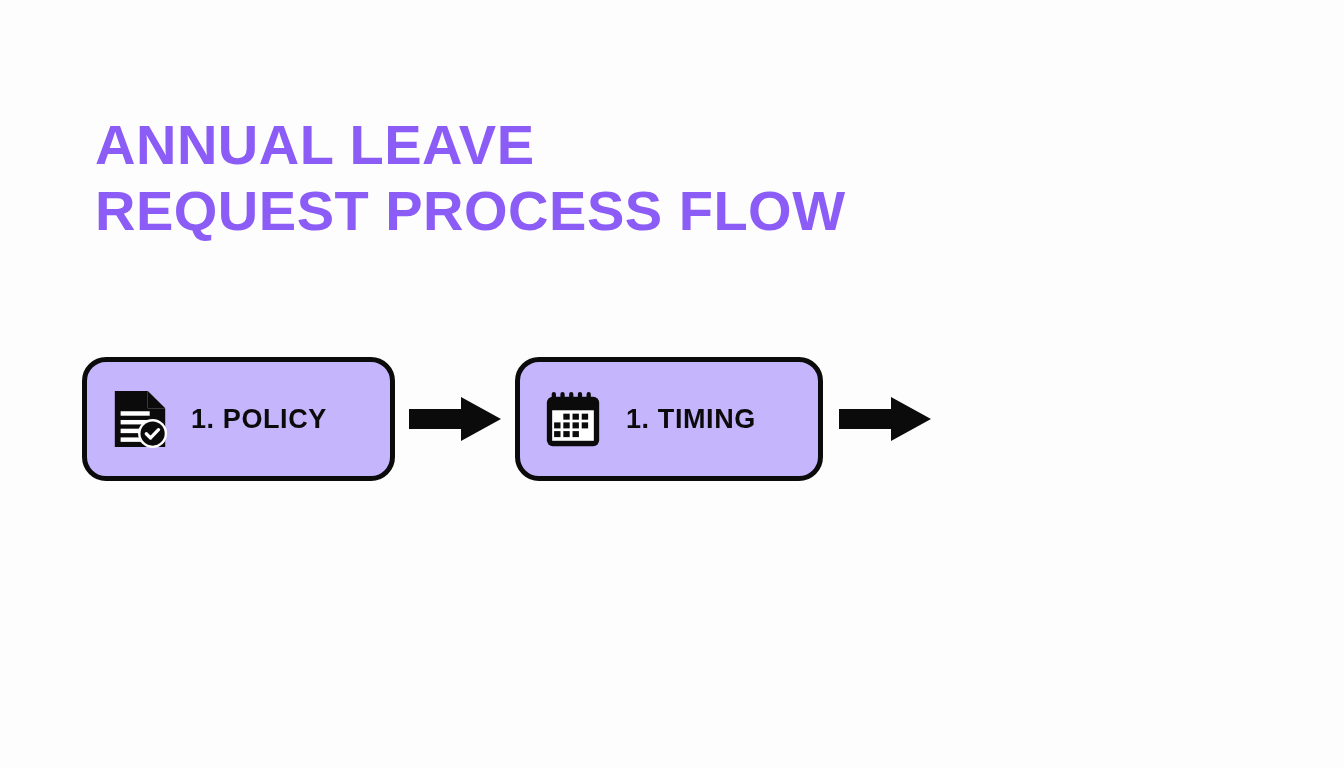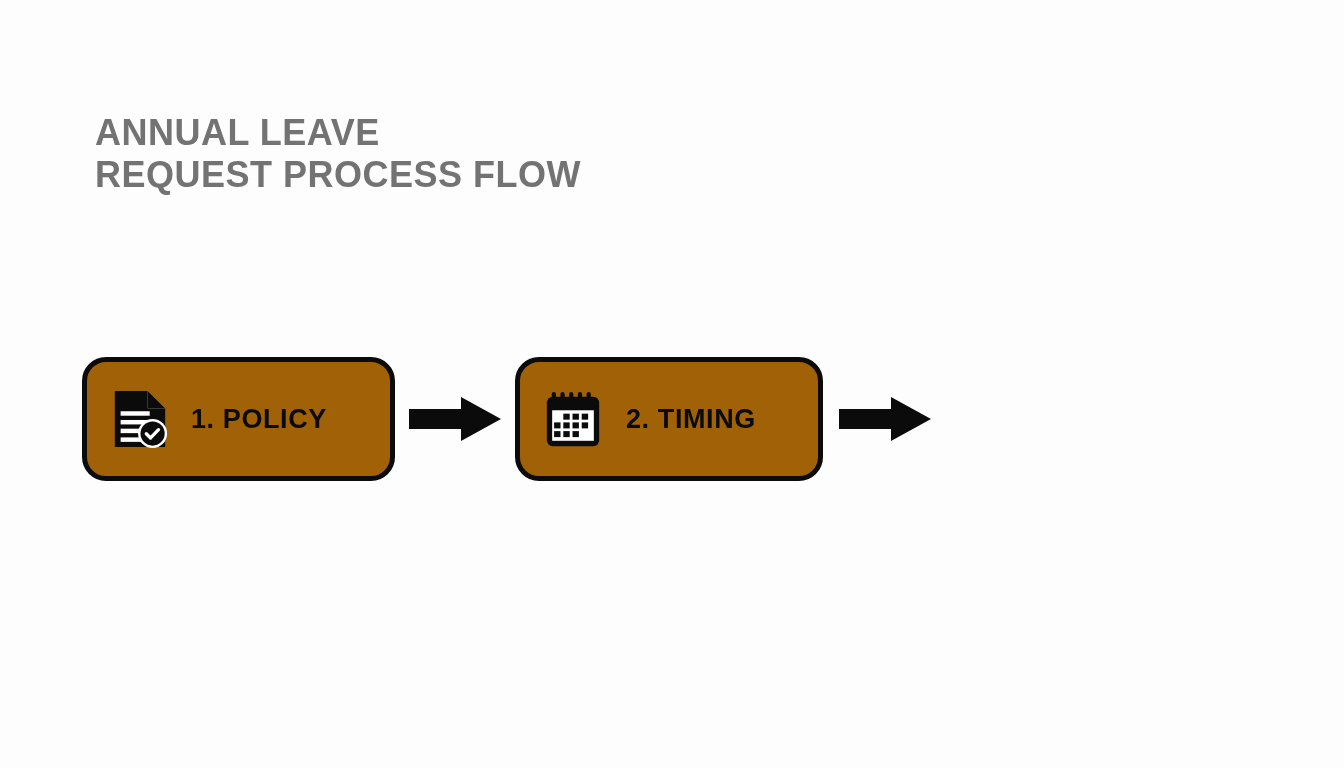--- a/index.html
+++ b/index.html
@@ -18,43 +18,43 @@
   
   #title-block {
     position: absolute;
     left: 95px;
     top: 112px;
     line-height: 1.18;
   }
   .title-line {
     font-family: "Liberation Sans", sans-serif;
     font-weight: bold;
-    font-size: 36px;
+    font-size: 56px;
     letter-spacing: 0.5px;
-    color: #737373;
+    color: #8b5cf6;
     white-space: nowrap;
     text-transform: uppercase;
   }
 
   
   #flow-row {
     position: absolute;
     left: 82px;
     top: 357px;
     width: 1181px;
     height: 124px;
     display: flex;
     align-items: center;
   }
 
   .step-box {
     height: 124px;
     border: 5px solid #0b0b0b;
     border-radius: 24px;
-    background: #a16207;
+    background: #c4b5fd;
     display: flex;
     align-items: center;
     box-sizing: border-box;
     padding-left: 22px;
     flex: 0 0 auto;
   }
   .step-box.b1 { width: 313px; }
   .step-box.b2 { width: 308px; }
   .step-box.b3 { width: 306px; }
 
@@ -138,21 +138,21 @@
           <rect x="12.5" y="35.5" width="6.6" height="6.2"></rect>
           <rect x="22" y="35.5" width="6.6" height="6.2"></rect>
           <rect x="31.5" y="35.5" width="6.6" height="6.2"></rect>
           <rect x="41" y="35.5" width="6.6" height="6.2"></rect>
           <rect x="12.5" y="44.5" width="6.6" height="6.2"></rect>
           <rect x="22" y="44.5" width="6.6" height="6.2"></rect>
           <rect x="31.5" y="44.5" width="6.6" height="6.2"></rect>
         </g>
       </svg>
     </span>
-    <span class="step-label">2. TIMING</span>
+    <span class="step-label">1. TIMING</span>
   </div>
 
   <span class="arrow-connector a2">
     <svg viewBox="0 0 92 46" width="92" height="46" aria-hidden="true">
       <path d="M0 13 H52 V1 L92 23 L52 45 V33 H0 Z" fill="#0b0b0b"></path>
     </svg>
   </span>
 
 
 </div>

